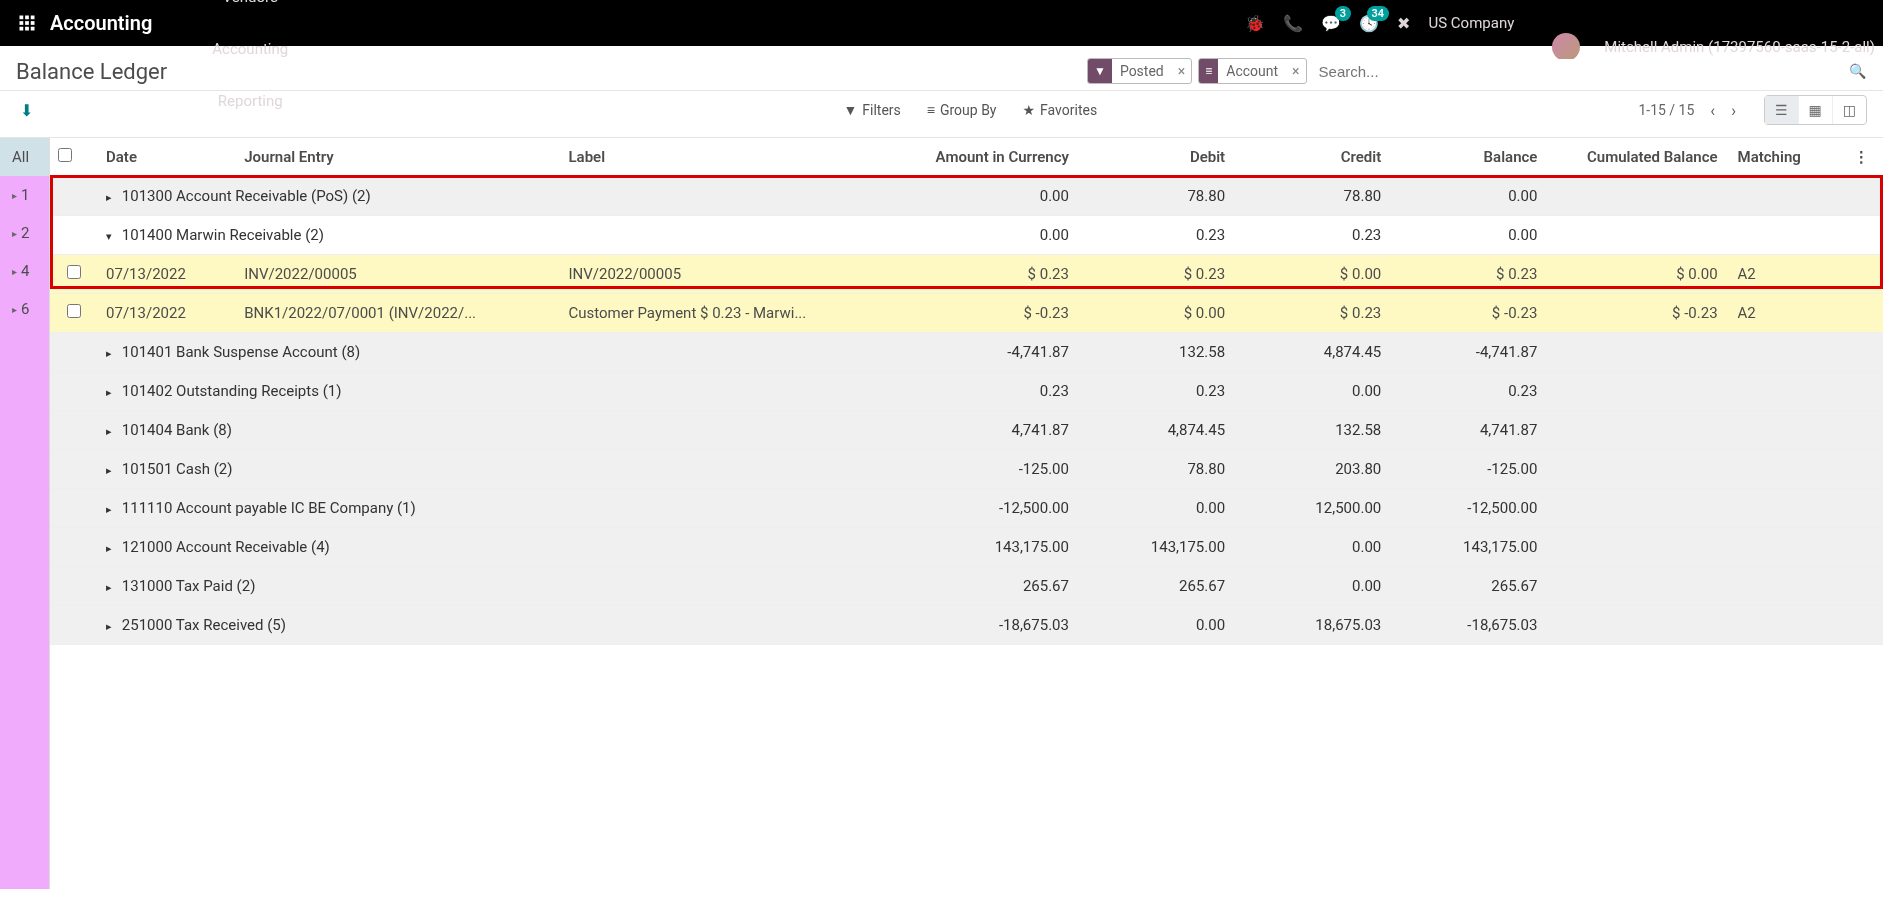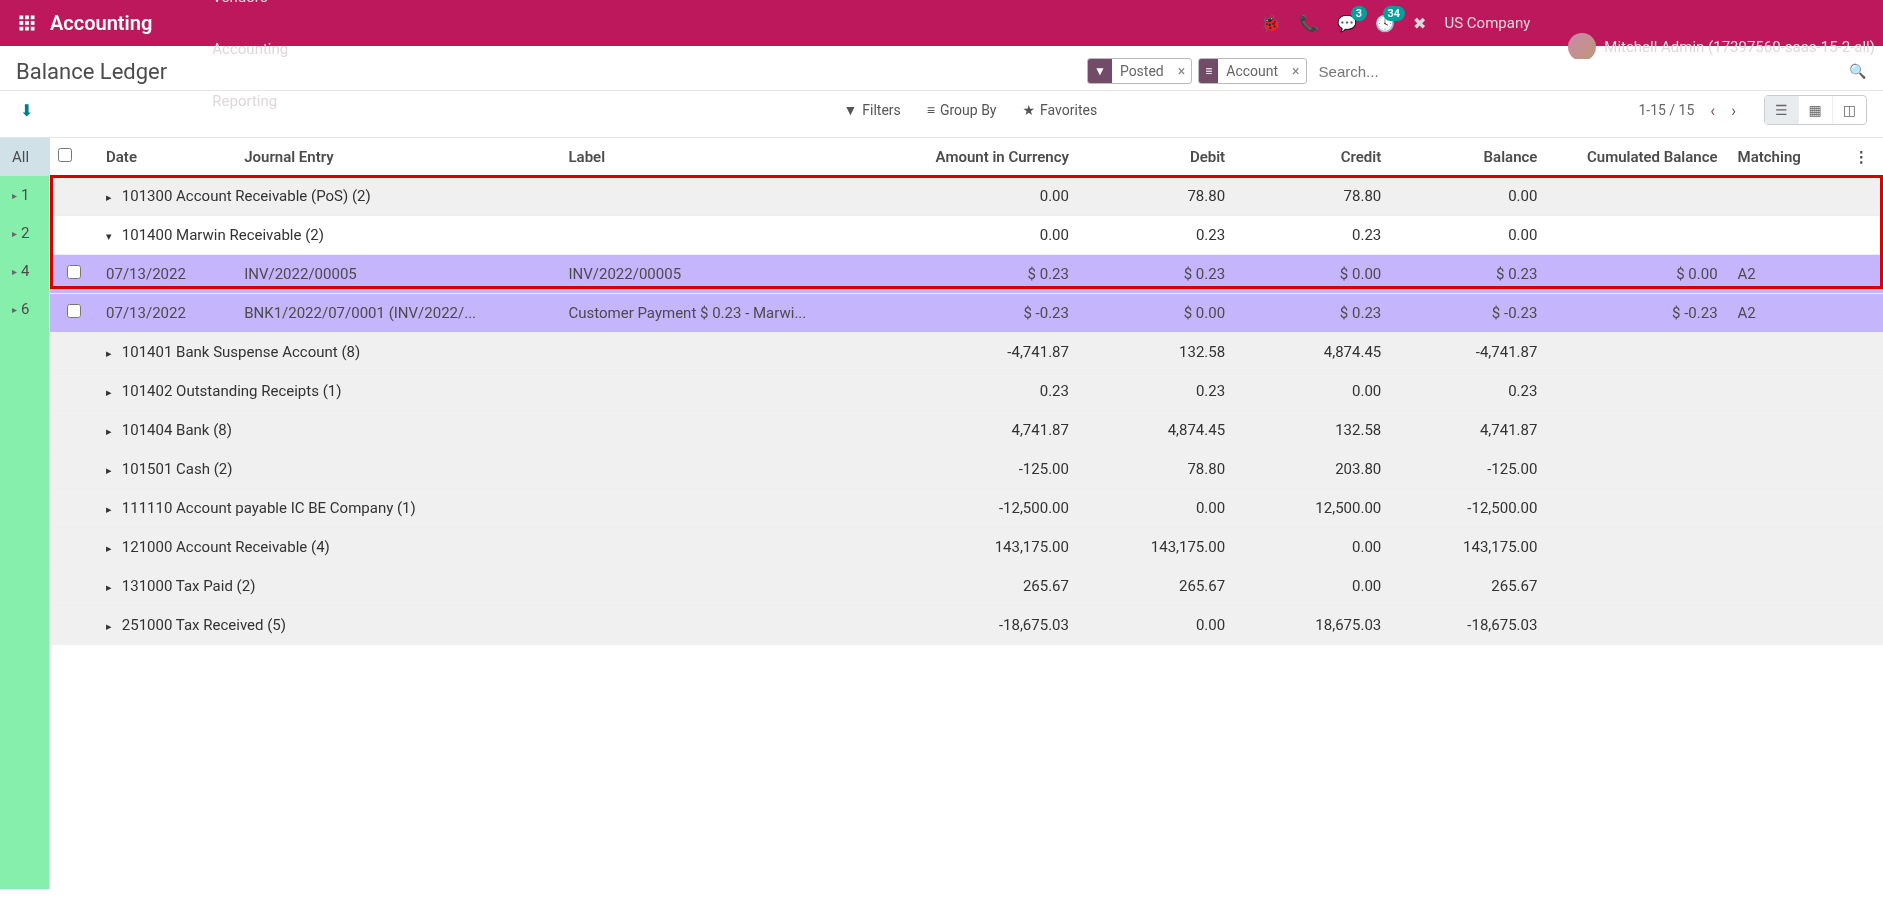--- a/index.html
+++ b/index.html
@@ -1,30 +1,30 @@
 <!DOCTYPE html>
 <html><head>
 <meta charset="utf-8">
 <style>
 * { box-sizing: border-box; margin: 0; padding: 0; }
 body { font-family: -apple-system, BlinkMacSystemFont, "Segoe UI", Roboto, sans-serif; font-size: 14px; color: #4c4c4c; background: #fff; }
 
 
-.top-nav { background: #be185d; color: #fff; height: 46px; display: flex; align-items: center; padding: 8px 8px; }
+.top-nav { background: #000000; color: #fff; height: 46px; display: flex; align-items: center; padding: 8px 8px; text-align: center; }
 .nav-left { display: flex; align-items: center; gap: 4px; }
 .apps-icon { width: 18px; height: 18px; display: inline-block; margin: 0 10px; }
 .apps-icon svg { fill: #fff; }
 .brand { font-size: 20px; font-weight: 600; color: #fff; margin-right: 40px; }
 .nav-menu { display: flex; gap: 18px; flex-direction: column; }
 .nav-item { color: #e0d7dc; padding: 8px 16px; cursor: pointer; font-size: 15px; }
 .nav-icons { display: flex; align-items: center; gap: 18px; margin-left: auto; margin-right: 18px; }
 .nav-icon { color: #e0d7dc; cursor: pointer; position: relative; font-size: 16px; }
 .badge { position: absolute; top: -8px; right: -10px; background: #00a09d; color: #fff; border-radius: 10px; font-size: 11px; padding: 1px 5px; font-weight: 600; }
 .company { color: #e0d7dc; font-size: 15px; }
-.user-section { display: flex; align-items: center; gap: 8px; margin-left: 20px; margin-top: 48px; }
+.user-section { display: flex; align-items: center; gap: 24px; margin-left: 20px; margin-top: 48px; }
 .avatar { width: 28px; height: 28px; border-radius: 50%; background: linear-gradient(135deg,#c8a,#b97); }
 .username { color: #e0d7dc; font-size: 15px; }
 
 
 .control-panel { display: flex; align-items: center; justify-content: space-between; padding: 12px 16px 6px; border-bottom: 1px solid #e5e5e5; }
 .page-title { font-size: 22px; color: #4c4c4c; }
 .search-wrap { display: flex; align-items: center; flex: 1; margin-left: 40px; max-width: 780px; }
 .facet { display: inline-flex; align-items: center; border: 1px solid #bbb; border-radius: 3px; margin-right: 6px; overflow: hidden; height: 26px; }
 .facet-icon { background: #714B67; color: #fff; padding: 0 6px; height: 100%; display: flex; align-items: center; font-size: 12px; }
 .facet-label { padding: 0 8px; color: #666; font-size: 14px; }
@@ -39,35 +39,35 @@
 .cp-right { margin-left: auto; display: flex; align-items: center; }
 .pager { color: #666; font-size: 14px; margin-right: 8px; }
 .pager-arrow { color: #714B67; padding: 4px 8px; cursor: pointer; font-size: 16px; }
 .view-sw { display: flex; border: 1px solid #ccc; border-radius: 4px; margin-left: 20px; }
 .view-btn { padding: 6px 10px; cursor: pointer; color: #666; border-right: 1px solid #eee; }
 .view-btn.active { background: #e9ecef; }
 .view-btn:last-child { border-right: none; }
 
 
 .main { display: flex; height: calc(100vh - 148px); }
-.sidebar { width: 50px; background: #86efac; border-right: 1px solid #ddd; }
+.sidebar { width: 50px; background: #f0abfc; border-right: 1px solid #ddd; }
 .side-item { padding: 10px 12px; cursor: pointer; display: flex; align-items: center; gap: 4px; font-size: 15px; color: #4c4c4c; }
 .side-item.active { background: #d0e2e8; }
 .side-item .caret { font-size: 10px; color: #666; }
 
 
 .table-wrap { flex: 1; overflow: auto; }
 table.gl { width: 100%; border-collapse: collapse; }
 .gl th { text-align: left; padding: 10px 8px; border-bottom: 1px solid #ddd; font-weight: 600; color: #4c4c4c; font-size: 15px; background:#fff; }
 .gl th.num, .gl td.num { text-align: right; }
 .gl td { padding: 10px 8px; border-bottom: 1px solid #eee; font-size: 15px; }
 .gl tr.group { background: #f0f0f0; font-weight: 400; }
 .gl tr.group.open { background: #fff; }
 .gl tr.group td { color: #333; }
-.gl tr.data td { color: #4c4c4c; background: #c4b5fd; }
+.gl tr.data td { color: #4c4c4c; background: #fef9c3; }
 .caret-tr { font-size: 11px; display: inline-block; width: 12px; color: #333; }
 .chk { width: 14px; height: 14px; }
 .col-check { width: 40px; text-align:center; }
 .col-date { width: 115px; }
 .col-journal { width: 270px; }
 .col-label { width: 270px; }
 .col-amt { width: 160px; }
 .col-debit { width: 130px; }
 .col-credit { width: 130px; }
 .col-bal { width: 130px; }

